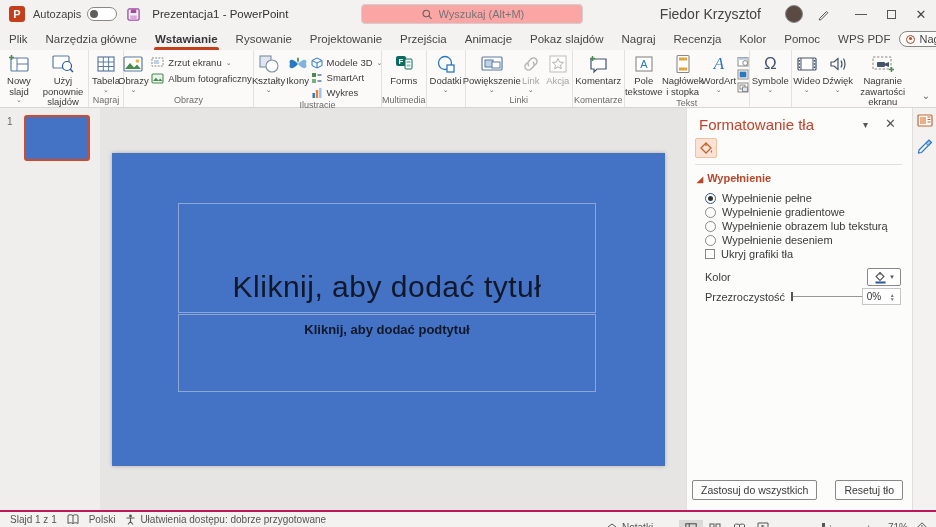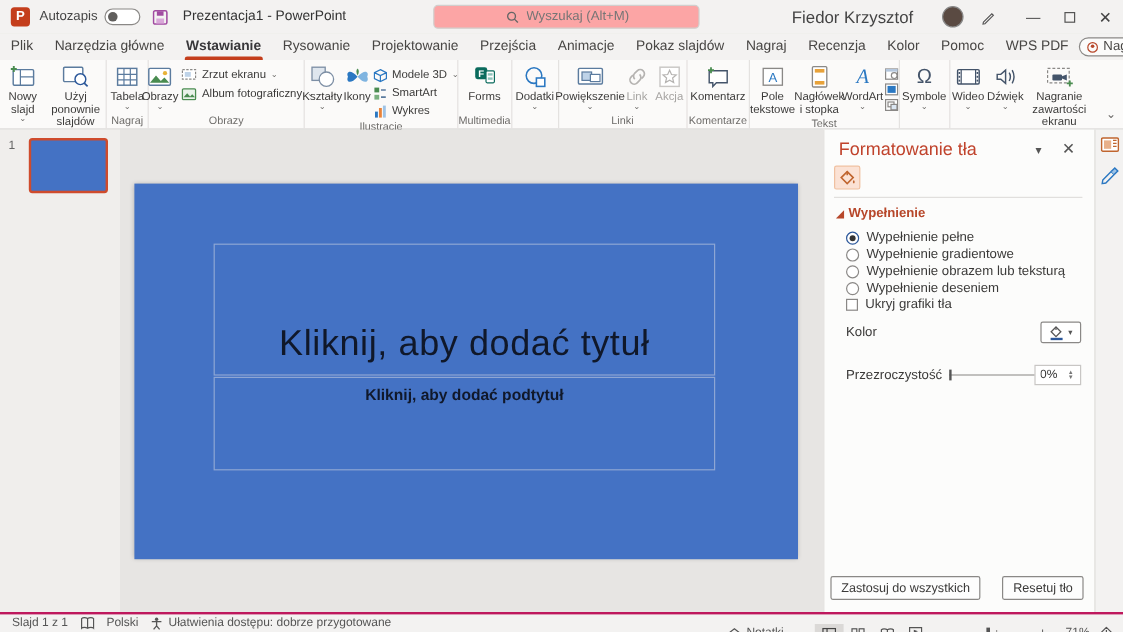--- a/index.html
+++ b/index.html
@@ -70,21 +70,21 @@
   .fp-section { position:absolute; left:10px; top:64px; color:#b7472a; font-weight:bold; font-size:11px; }
   .fp-section .tri { font-size:8px; margin-right:4px; color:#b7472a; }
   .fp-opt { position:absolute; left:18px; display:flex; align-items:center; gap:6px; color:#3b3a39; }
   .radio { width:11px; height:11px; border:1px solid #8a8886; border-radius:50%; background:#fff; position:relative; flex:none; }
   .radio.sel { border-color:#2b579a; }
   .radio.sel::after { content:""; position:absolute; left:2px; top:2px; width:5px; height:5px; border-radius:50%; background:#333; }
   .chk { width:10px; height:10px; border:1px solid #8a8886; background:#fff; flex:none; }
   .fp-row-kolor { position:absolute; left:18px; top:160px; width:196px; display:flex; align-items:center; }
   .fill-color-btn { margin-left:auto; width:34px; height:18px; border:1px solid #8a8886; background:#fff; border-radius:2px; display:flex; align-items:center; justify-content:center; gap:3px; }
   .fill-color-btn .cdn { font-size:7px; color:#555; }
-  .fp-row-trans { position:absolute; left:18px; top:196px; width:196px; display:flex; align-items:center; }
+  .fp-row-trans { position:absolute; left:18px; top:180px; width:196px; display:flex; align-items:center; }
   .slider-track { position:relative; width:72px; height:1px; background:#9a9896; margin-left:6px; }
   .slider-thumb { position:absolute; left:0; top:-4px; width:2px; height:9px; background:#555; }
   .spinbox { margin-left:auto; width:40px; height:17px; border:1px solid #c8c6c4; background:#fff; display:flex; align-items:center; font-size:10px; }
   .spinbox input { width:26px; border:none; outline:none; font-size:10px; padding-left:4px; font-family:inherit; color:#333; background:transparent; }
   .spin-arrows { display:flex; flex-direction:column; font-size:5px; color:#777; line-height:4px; margin-left:1px; }
   .fp-bottom { position:absolute; left:5px; bottom:10px; display:flex; gap:18px; }
   .fp-btn { background:#fdfdfd; border:1px solid #8a8886; border-radius:2px; font-size:10.5px; color:#3b3a39; padding:3px 8px; font-family:inherit; }
 
   
   .edge-strip { position:absolute; left:912px; top:108px; width:24px; height:402px; background:#f3f2f1; border-left:1px solid #e1dfdd; display:flex; flex-direction:column; align-items:center; padding-top:6px; gap:10px; }

